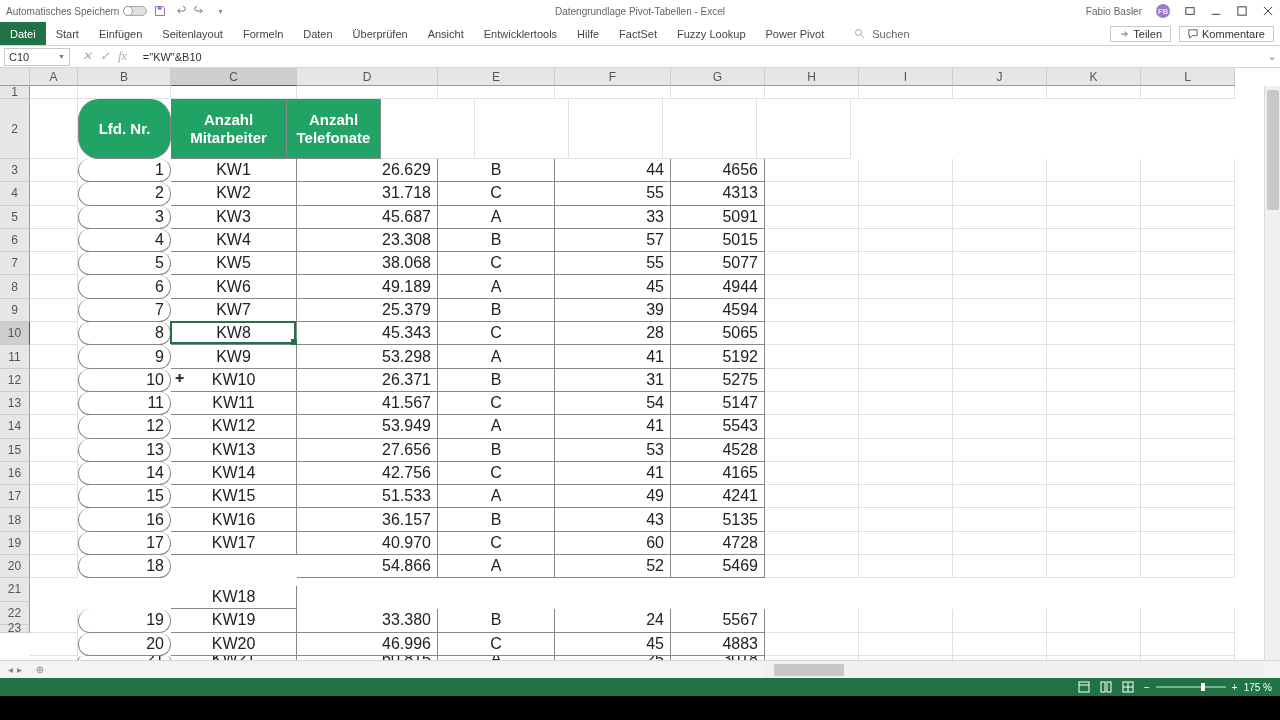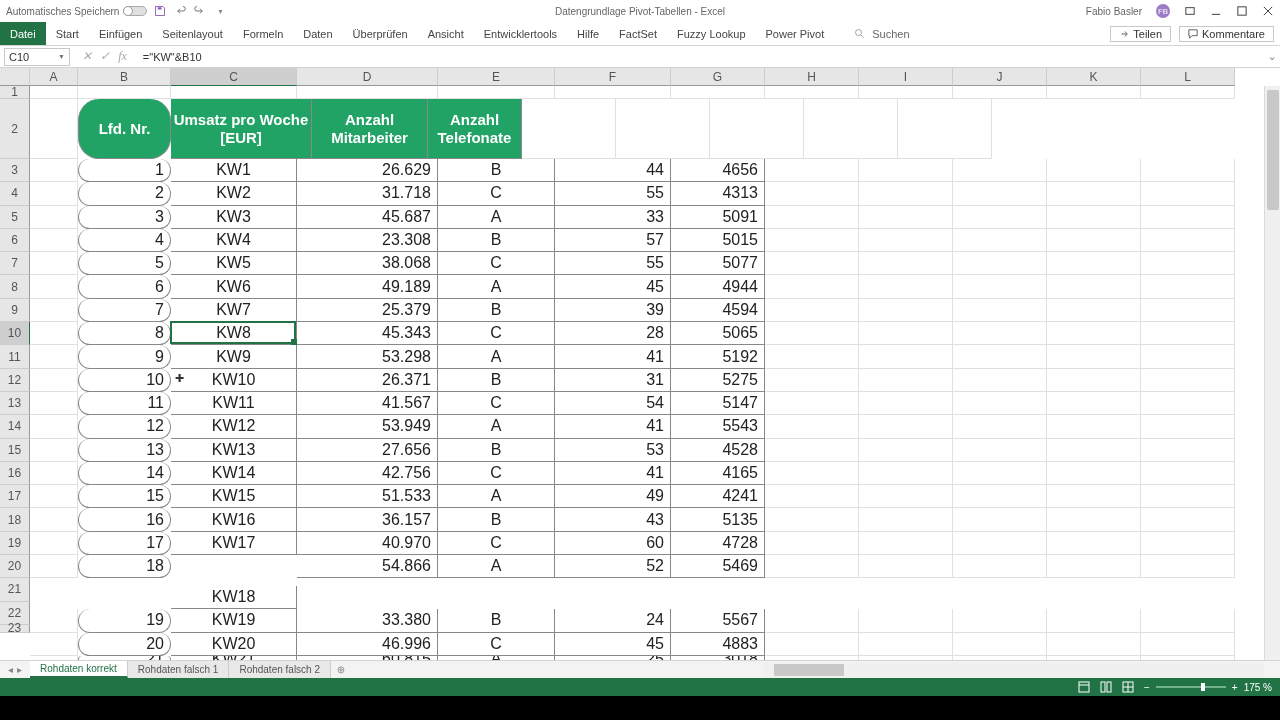--- a/index.html
+++ b/index.html
@@ -243,21 +243,20 @@
         <div class="gc" style="width: 94px;"></div>
         <div class="gc" style="width: 94px;"></div>
         <div class="gc" style="width: 94px;"></div>
         <div class="gc" style="width: 94px;"></div>
         <div class="gc" style="width: 94px;"></div>
         <div class="gc" style="width: 94px;"></div>
       </div>
       <div class="grid-row hdr">
         <div class="gc" style="width: 48px;"></div>
         <div class="gc tbl thdr l" style="width: 93px;">Lfd. Nr.</div>
-        <div class="gc tbl thdr" style="width: 141px;">Umsatz pro Woche [EUR]</div>
         <div class="gc tbl thdr" style="width: 116px;">Anzahl Mitarbeiter</div>
         <div class="gc tbl thdr" style="width: 94px;">Anzahl Telefonate</div>
         <div class="gc" style="width: 94px;"></div>
         <div class="gc" style="width: 94px;"></div>
         <div class="gc" style="width: 94px;"></div>
         <div class="gc" style="width: 94px;"></div>
         <div class="gc" style="width: 94px;"></div>
       </div>
       <div class="grid-row ">
         <div class="gc" style="width: 48px;"></div>
@@ -561,25 +560,20 @@
   <div class="vscroll">
     <div class="thumb" style="top:4px;height:120px"></div>
   </div>
 </div>
 
 <div class="tabrow">
   <div class="tabscroll">
     <span>◂</span>
     <span>▸</span>
   </div>
-  <div class="sheet-tabs" id="sheet-tabs">
-      <div class="sheet-tab active">Rohdaten korrekt</div>
-      <div class="sheet-tab">Rohdaten falsch 1</div>
-      <div class="sheet-tab">Rohdaten falsch 2</div>
-    </div>
   <div class="addsheet">⊕</div>
   <div class="hscroll">
     <div class="thumb"></div>
   </div>
 </div>
 
 <div class="status">
   <span class="viewbtn">
       <svg viewBox="0 0 12 12">
         <rect x="1" y="1" width="10" height="10"></rect>

